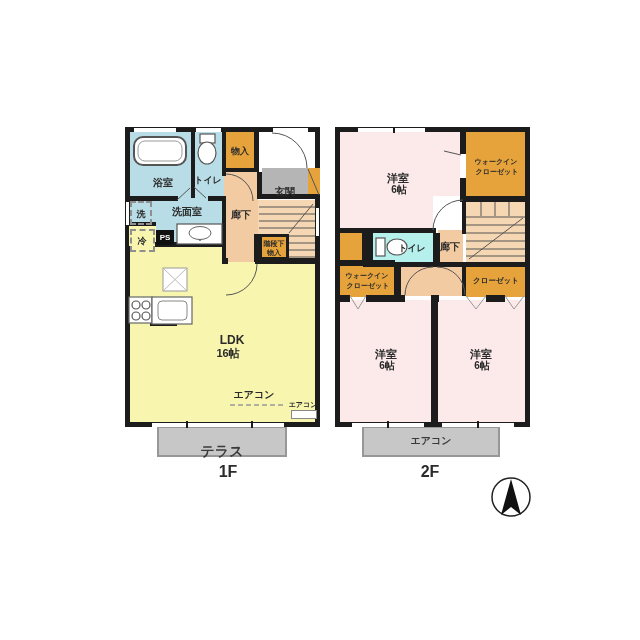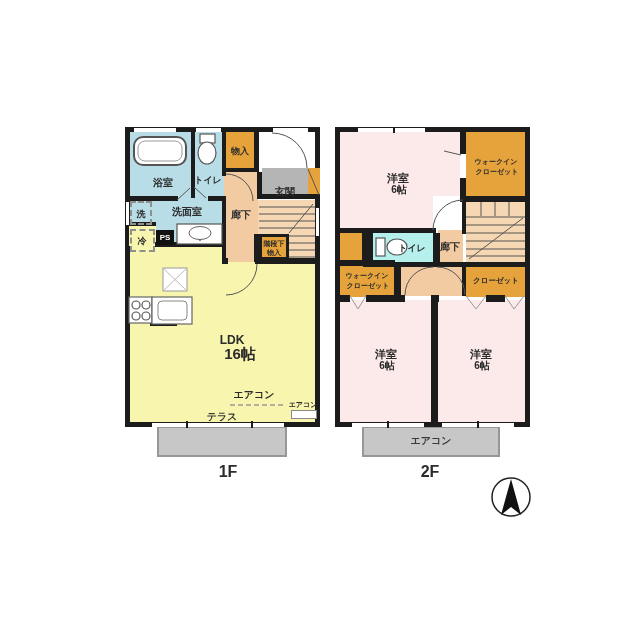--- a/index.html
+++ b/index.html
@@ -194,24 +194,24 @@
   <div class="lbl" style="left:240px;top:151px;font-size:9px;">物入</div>
   <div class="lbl" style="left:285px;top:192px;font-size:10px;">玄関</div>
   <div class="lbl" style="left:187px;top:212px;font-size:10px;">洗面室</div>
   <div class="lbl" style="left:141px;top:214px;font-size:9px;">洗</div>
   <div class="lbl" style="left:142px;top:241px;font-size:9px;">冷</div>
   <div class="lbl" style="left:165px;top:238px;font-size:8px;color:#fff;">PS</div>
   <div class="lbl" style="left:241px;top:215px;font-size:10px;">廊下</div>
   <div class="lbl" style="left:274px;top:243px;font-size:7px;">階段下</div>
   <div class="lbl" style="left:274px;top:252px;font-size:7px;">物入</div>
   <div class="lbl" style="left:232px;top:340px;font-size:12px;">LDK</div>
-  <div class="lbl" style="left:240px;top:353px;font-size:15px;">16帖</div>
+  <div class="lbl" style="left:228px;top:353px;font-size:11px;">16帖</div>
   <div class="lbl" style="left:254px;top:395px;font-size:10px;">エアコン</div>
   <div class="lbl" style="left:303px;top:404px;font-size:7px;">エアコン</div>
-  <div class="lbl" style="left:222px;top:417px;font-size:10px;color:#3a3a3a;">テラス</div>
+  <div class="lbl" style="left:222px;top:451px;font-size:14px;color:#3a3a3a;">テラス</div>
   <div class="lbl" style="left:228px;top:472px;font-size:16px;">1F</div>
 
   <div class="lbl" style="left:398px;top:178px;font-size:11px;">洋室</div>
   <div class="lbl" style="left:399px;top:190px;font-size:10px;">6帖</div>
   <div class="lbl" style="left:496px;top:161px;font-size:7px;">ウォークイン</div>
   <div class="lbl" style="left:497px;top:171px;font-size:7px;">クローゼット</div>
   <div class="lbl" style="left:412px;top:248px;font-size:9px;">トイレ</div>
   <div class="lbl" style="left:450px;top:247px;font-size:10px;">廊下</div>
   <div class="lbl" style="left:367px;top:275px;font-size:7px;">ウォークイン</div>
   <div class="lbl" style="left:368px;top:285px;font-size:7px;">クローゼット</div>

